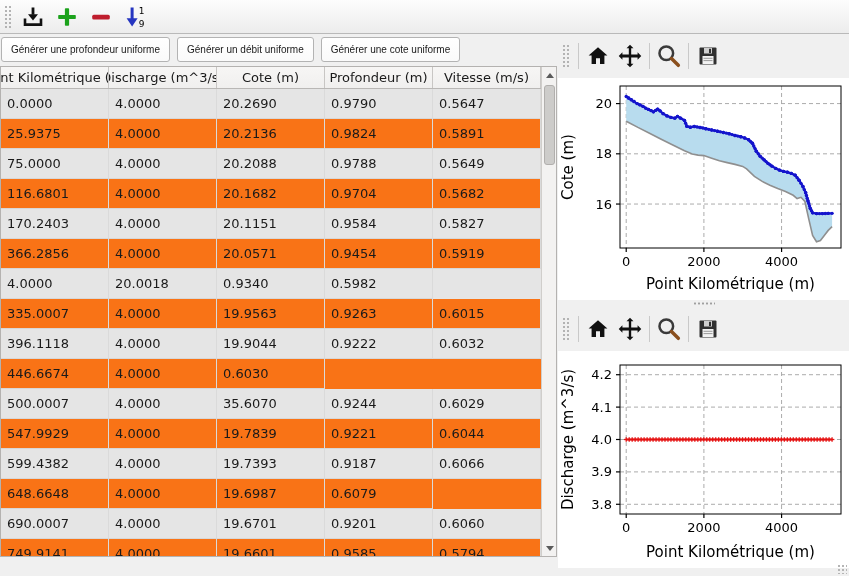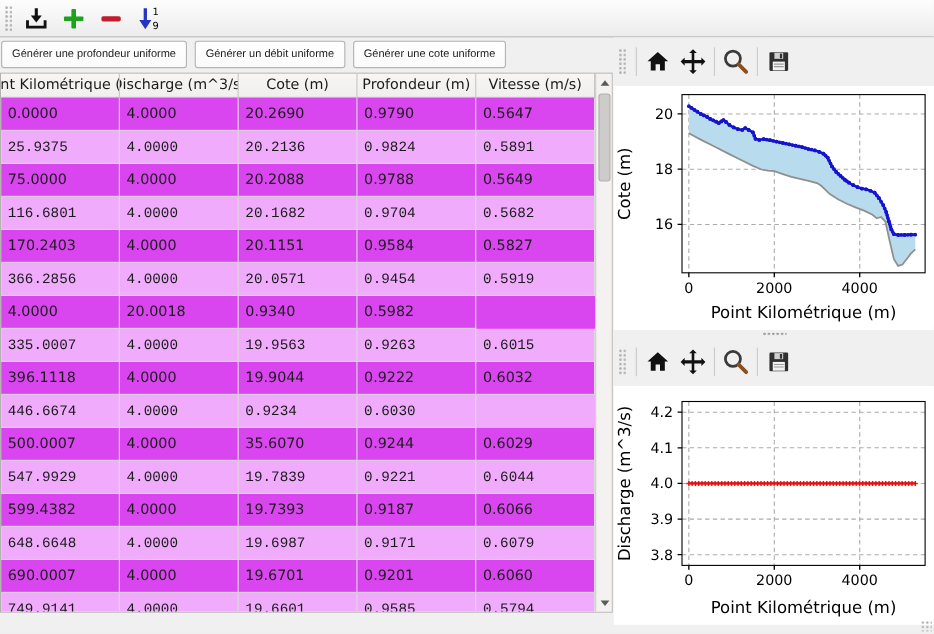--- a/index.html
+++ b/index.html
@@ -23,22 +23,22 @@
     background:linear-gradient(#ffffff,#fafafa);border:1px solid #b3b3b3;border-radius:3px;
     white-space:nowrap;color:#1a1a1a;}
 
   .table-wrap{position:absolute;left:0;top:66px;width:557px;height:491px;
     border:1px solid #b4b2b0;background:#fff;overflow:hidden;display:flex;}
   .grid{width:540px;}
   .thead{display:grid;grid-template-columns:repeat(5,108px);height:22px;
     background:linear-gradient(#f7f6f5,#f0efee);border-bottom:1px solid #b9b7b5;}
   .th{display:flex;justify-content:center;align-items:center;overflow:hidden;
     white-space:nowrap;font-size:13px;border-right:1px solid #c8c6c4;}
-  .tbody .tr{display:grid;grid-template-columns:repeat(5,108px);height:30px;background:#d946ef;}
-  .tbody .tr.alt{background:#f0abfc;font-family:Liberation Mono, monospace;}
+  .tbody .tr{display:grid;grid-template-columns:repeat(5,108px);height:30px;background:#e5e5e5;}
+  .tbody .tr.alt{background:#f97316;}
   .td{display:flex;align-items:center;padding-left:6px;font-size:13px;
     border-right:1px solid #dadada;border-bottom:1px solid #d7d7d7;overflow:hidden;white-space:nowrap;}
 
   
   .vscroll{width:16px;height:100%;background:#f3f2f1;border-left:1px solid #d0cecb;position:relative;}
   .sb-arrow{position:absolute;left:0;width:15px;height:16px;display:flex;align-items:center;justify-content:center;}
   .sb-up{top:0;} .sb-down{bottom:0;}
   .tri-up{width:0;height:0;border-left:4px solid transparent;border-right:4px solid transparent;border-bottom:5px solid #5a5a5a;}
   .tri-down{width:0;height:0;border-left:4px solid transparent;border-right:4px solid transparent;border-top:5px solid #5a5a5a;}
   .sb-thumb{position:absolute;left:2px;top:18px;width:11px;height:80px;background:#cdccca;
@@ -168,21 +168,20 @@
           <div class="tr">
             <div class="td">396.1118</div>
             <div class="td">4.0000</div>
             <div class="td">19.9044</div>
             <div class="td">0.9222</div>
             <div class="td">0.6032</div>
           </div>
           <div class="tr alt">
             <div class="td">446.6674</div>
             <div class="td">4.0000</div>
-            <div class="td">0.9234</div>
             <div class="td">0.6030</div>
           </div>
           <div class="tr">
             <div class="td">500.0007</div>
             <div class="td">4.0000</div>
             <div class="td">35.6070</div>
             <div class="td">0.9244</div>
             <div class="td">0.6029</div>
           </div>
           <div class="tr alt">
@@ -196,21 +195,20 @@
             <div class="td">599.4382</div>
             <div class="td">4.0000</div>
             <div class="td">19.7393</div>
             <div class="td">0.9187</div>
             <div class="td">0.6066</div>
           </div>
           <div class="tr alt">
             <div class="td">648.6648</div>
             <div class="td">4.0000</div>
             <div class="td">19.6987</div>
-            <div class="td">0.9171</div>
             <div class="td">0.6079</div>
           </div>
           <div class="tr">
             <div class="td">690.0007</div>
             <div class="td">4.0000</div>
             <div class="td">19.6701</div>
             <div class="td">0.9201</div>
             <div class="td">0.6060</div>
           </div>
           <div class="tr alt">

